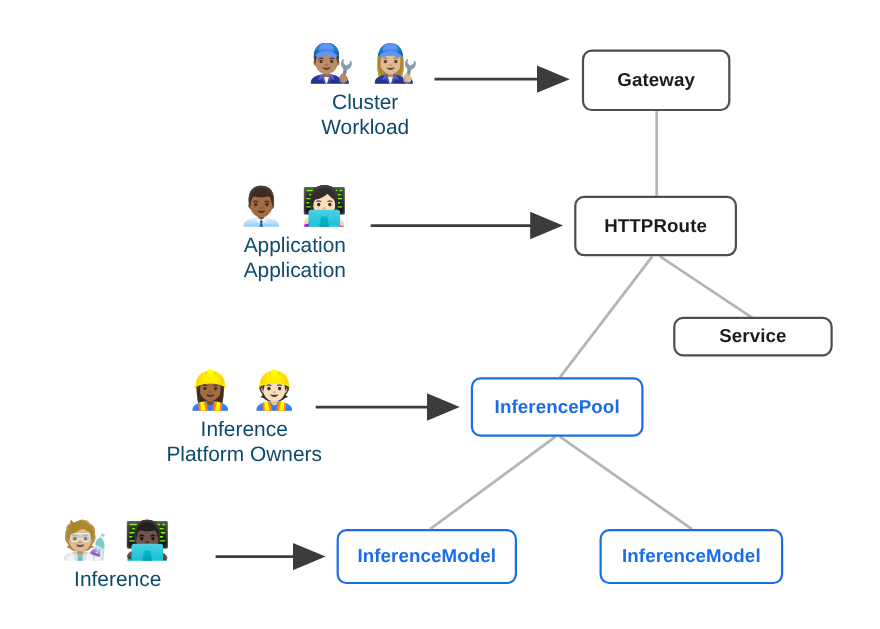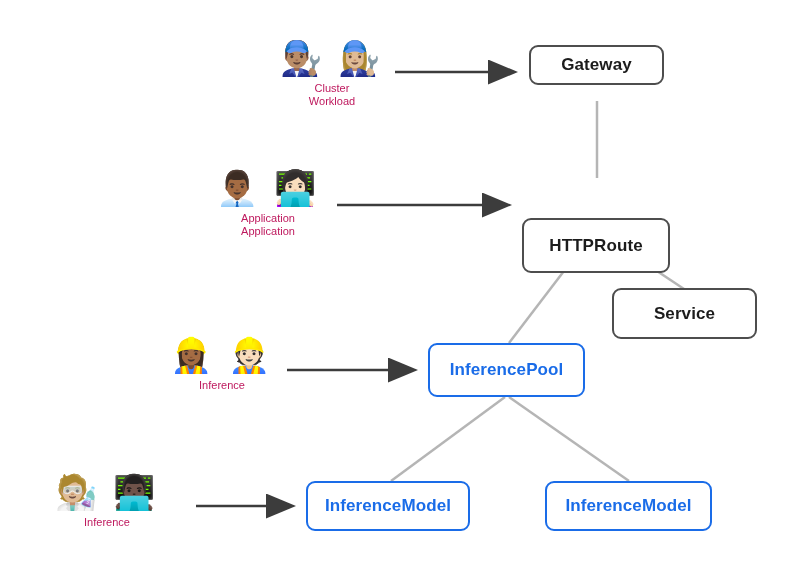--- a/index.html
+++ b/index.html
@@ -35,46 +35,46 @@
   .node.dark {
     border: 2.5px solid #4d4d4d;
     color: #1c1c1c;
   }
   .node.blue {
     border: 2.5px solid #1a6ce8;
     color: #1a6ce8;
     justify-content: center;
   }
 
-  .node-gateway          { left: 529px; top: 45px;  width: 135px; height: 40px; }
-  .node-httproute        { left: 522px; top: 178px; width: 148px; height: 55px; margin-top: 40px; }
-  .node-service          { left: 612px; top: 288px; width: 145px; height: 51px; }
+  .node-gateway          { left: 529px; top: 45px;  width: 135px; height: 56px; }
+  .node-httproute        { left: 522px; top: 178px; width: 148px; height: 55px; }
+  .node-service          { left: 612px; top: 288px; width: 145px; height: 36px; }
   .node-inferencepool    { left: 428px; top: 343px; width: 157px; height: 54px; }
   .node-inferencemodel-1 { left: 306px; top: 481px; width: 164px; height: 50px; }
   .node-inferencemodel-2 { left: 545px; top: 481px; width: 167px; height: 50px; }
 
   .persona {
     position: absolute;
     width: 224px;
     display: flex;
     flex-direction: column;
     align-items: center;
     text-align: center;
   }
   .persona .emoji {
     font-size: 34px;
     line-height: 44px;
     letter-spacing: 3px;
     white-space: nowrap;
   }
   .persona .plabel {
     margin-top: 2px;
-    font-size: 11px;
+    font-size: 19px;
     line-height: 1.22;
-    color: #be185d;
+    color: #0c4a6e;
   }
 
   .persona-cluster-operators         { left: 220px; top: 36px;  }
   .persona-application-developers    { left: 156px; top: 166px; }
   .persona-inference-platform-owners { left: 110px; top: 333px; }
   .persona-inference-workload-owners { left: -5px;  top: 470px; }
 </style>
 </head>
 <body>
 
@@ -112,20 +112,21 @@
     <div class="plabel">
       <div>Application</div>
       <div>Application</div>
     </div>
   </div>
 
   <div class="persona persona-inference-platform-owners">
     <div class="emoji">👷🏾‍♀️ 👷🏻</div>
     <div class="plabel">
       <div>Inference</div>
+      <div>Platform Owners</div>
     </div>
   </div>
 
   <div class="persona persona-inference-workload-owners">
     <div class="emoji">🧑🏼‍🔬 👨🏿‍💻</div>
     <div class="plabel">
       <div>Inference</div>
     </div>
   </div>
 

